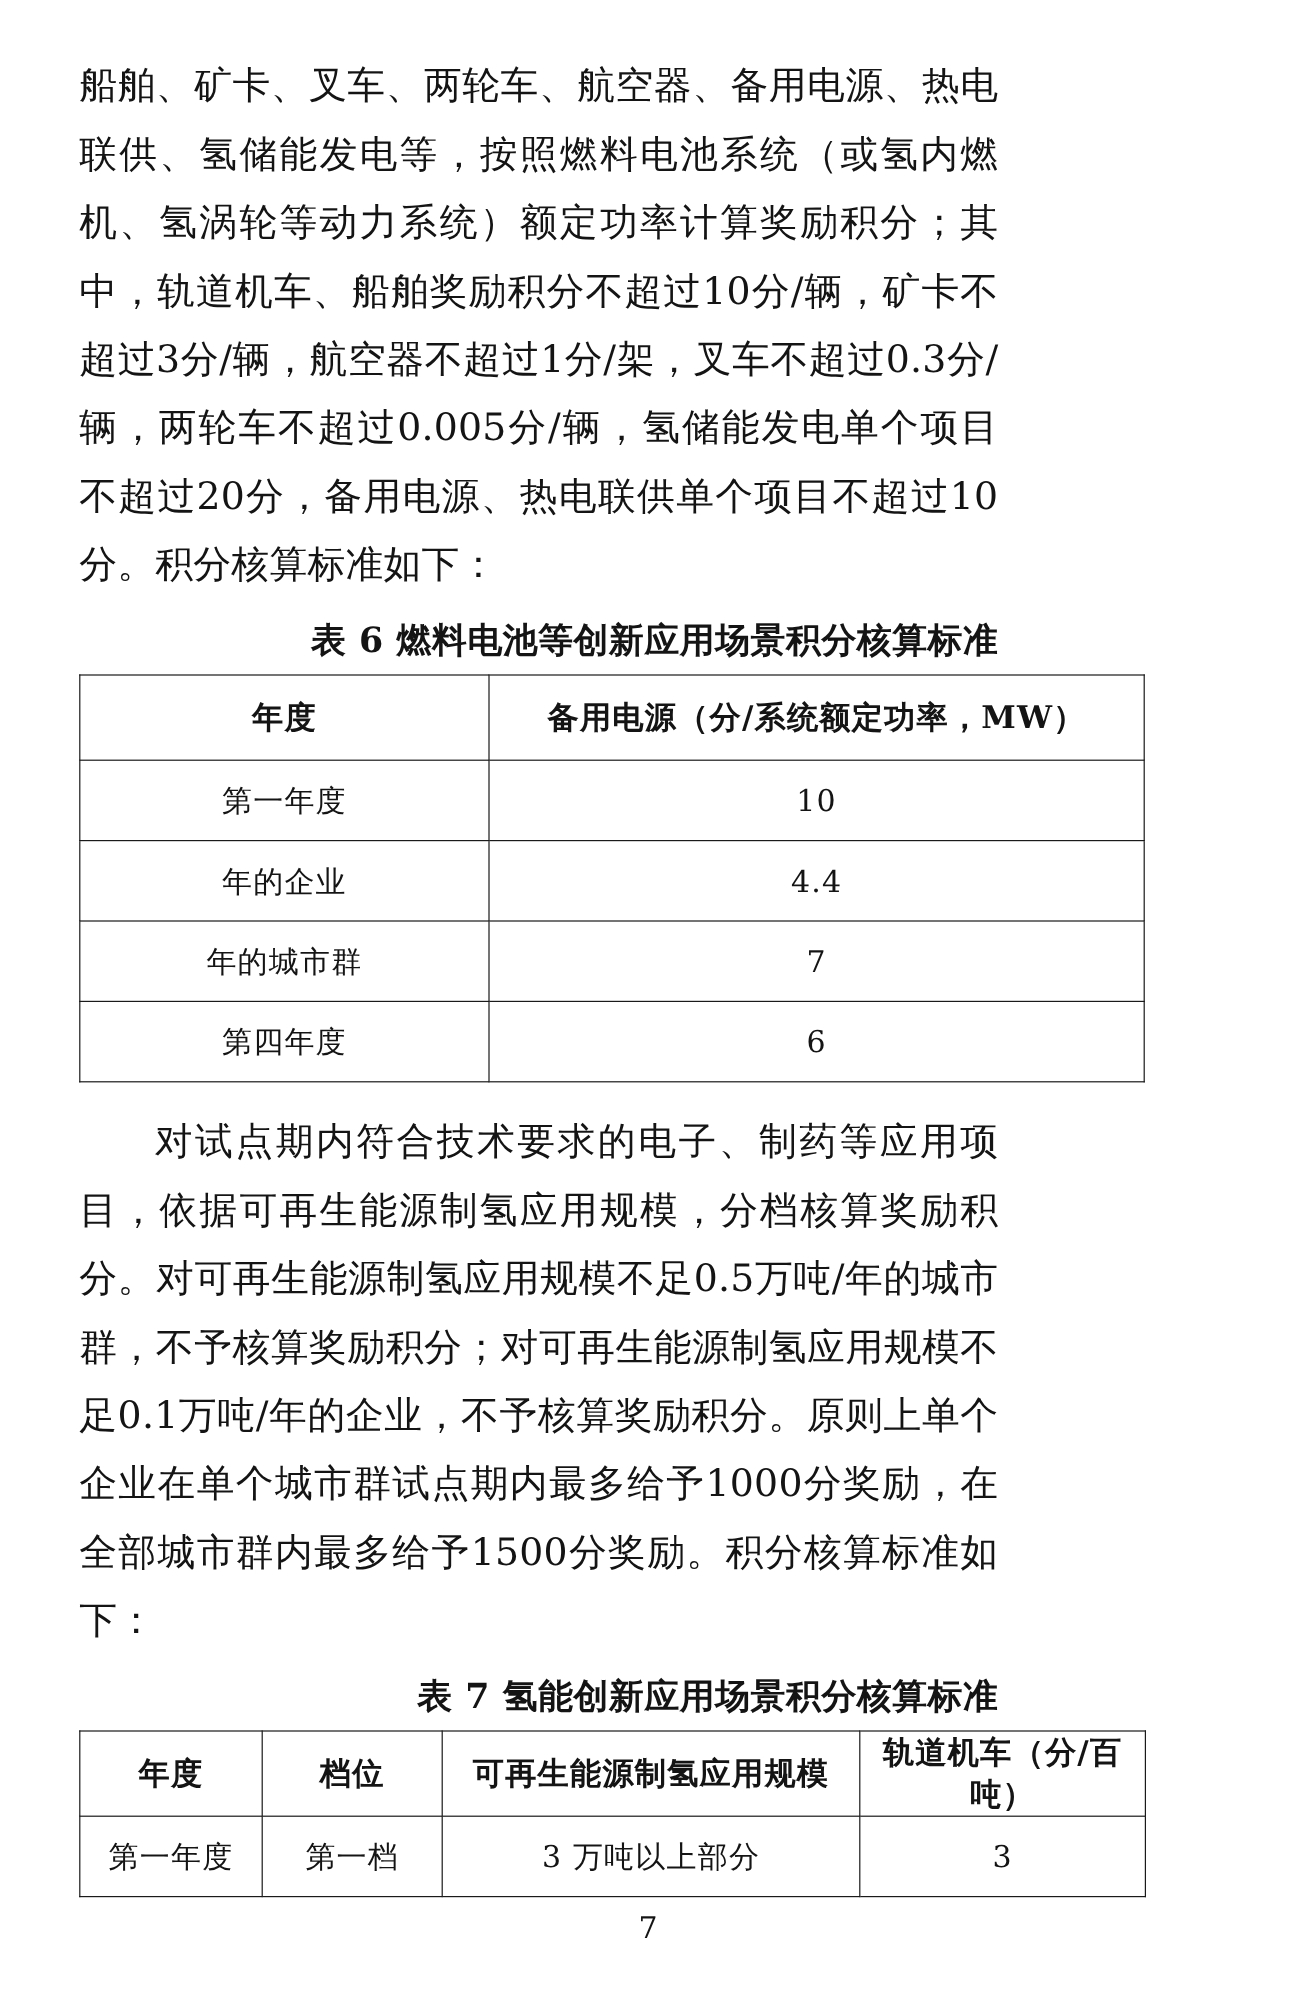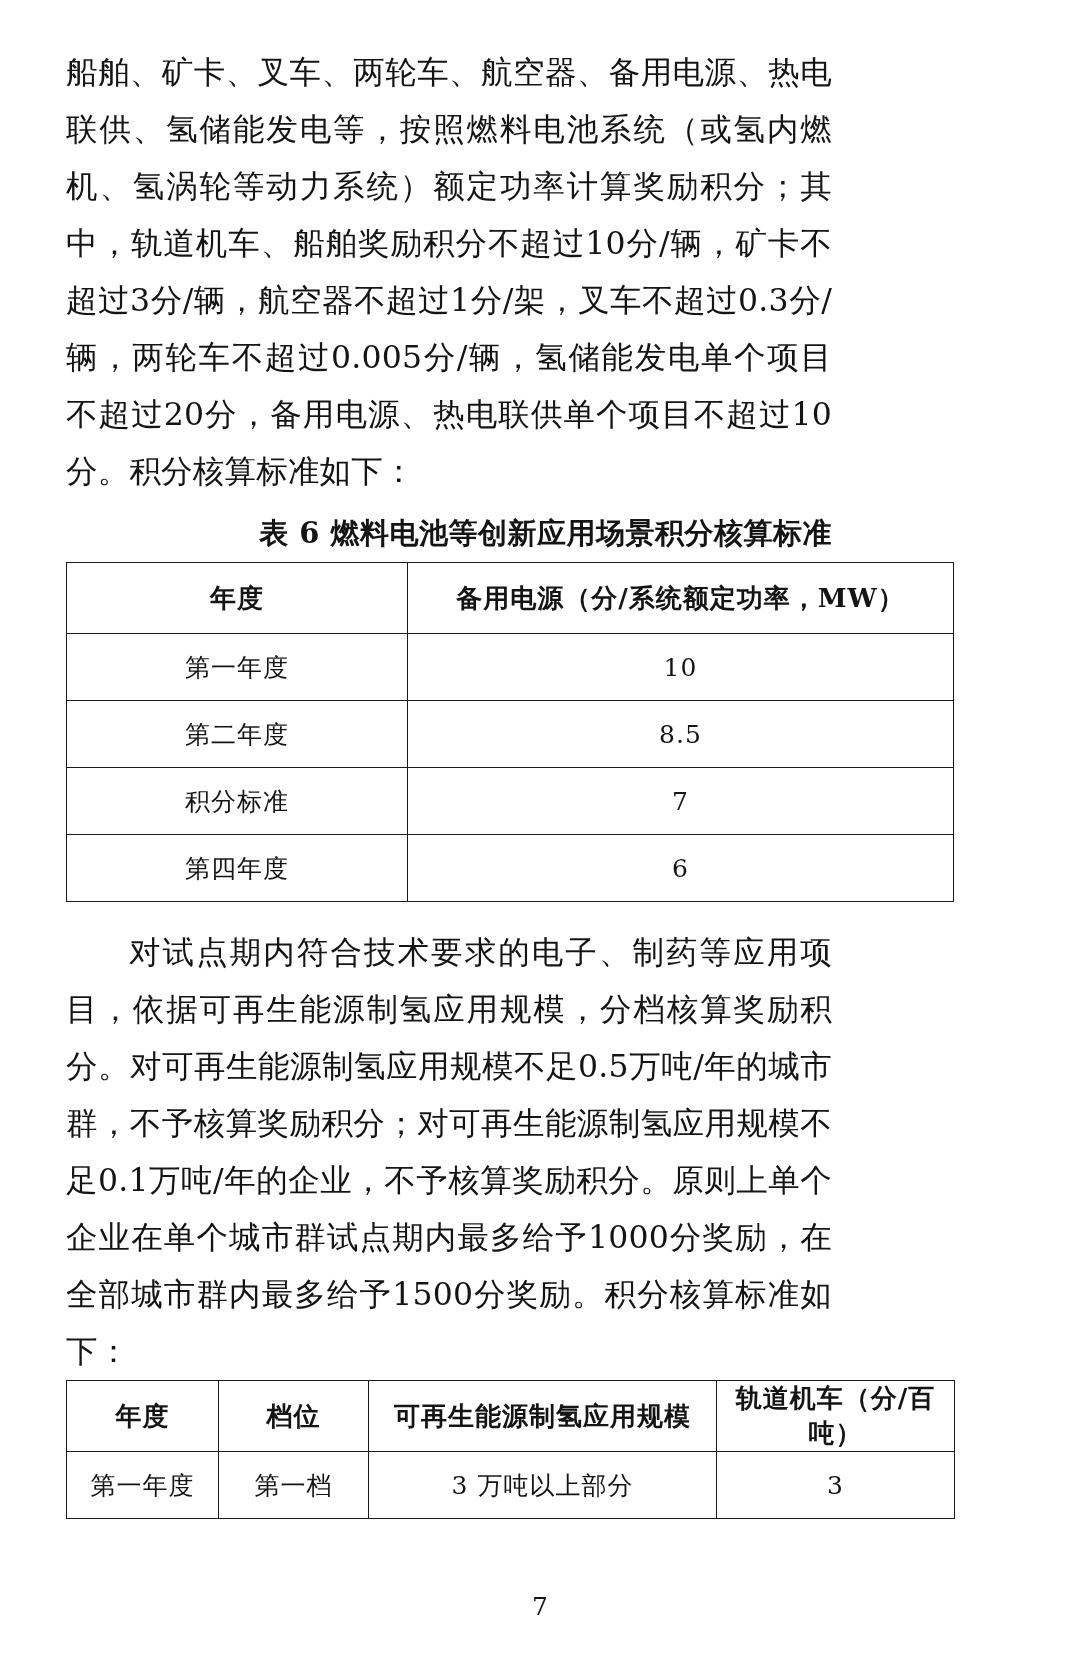--- a/index.html
+++ b/index.html
@@ -90,38 +90,39 @@
     <tbody>
       <tr>
         <th>年度</th>
         <th>备用电源（分/系统额定功率，MW）</th>
       </tr>
       <tr>
         <td>第一年度</td>
         <td class="num">10</td>
       </tr>
       <tr>
-        <td>第二年度</td>
-        <td class="num">8.5</td>
+        <td>年的企业</td>
+        <td class="num">4.4</td>
       </tr>
       <tr>
-        <td>积分标准</td>
+        <td>年的城市群</td>
         <td class="num">7</td>
       </tr>
       <tr>
         <td>第四年度</td>
         <td class="num">6</td>
       </tr>
     </tbody>
   </table>
 
   <div class="spacer-after-table"></div>
 
   <p class="para indent">对试点期内符合技术要求的电子、制药等应用项目，依据可再生能源制氢应用规模，分档核算奖励积分。对可再生能源制氢应用规模不足0.5万吨/年的城市群，不予核算奖励积分；对可再生能源制氢应用规模不足0.1万吨/年的企业，不予核算奖励积分。原则上单个企业在单个城市群试点期内最多给予1000分奖励，在全部城市群内最多给予1500分奖励。积分核算标准如下：</p>
 
+  <div class="table-caption">表 7  氢能创新应用场景积分核算标准</div>
 
   <table class="t7">
     <colgroup>
       <col class="c1">
         <col class="c2">
         <col class="c3">
         <col class="c4">
     </colgroup>
     <tbody>
       <tr>

